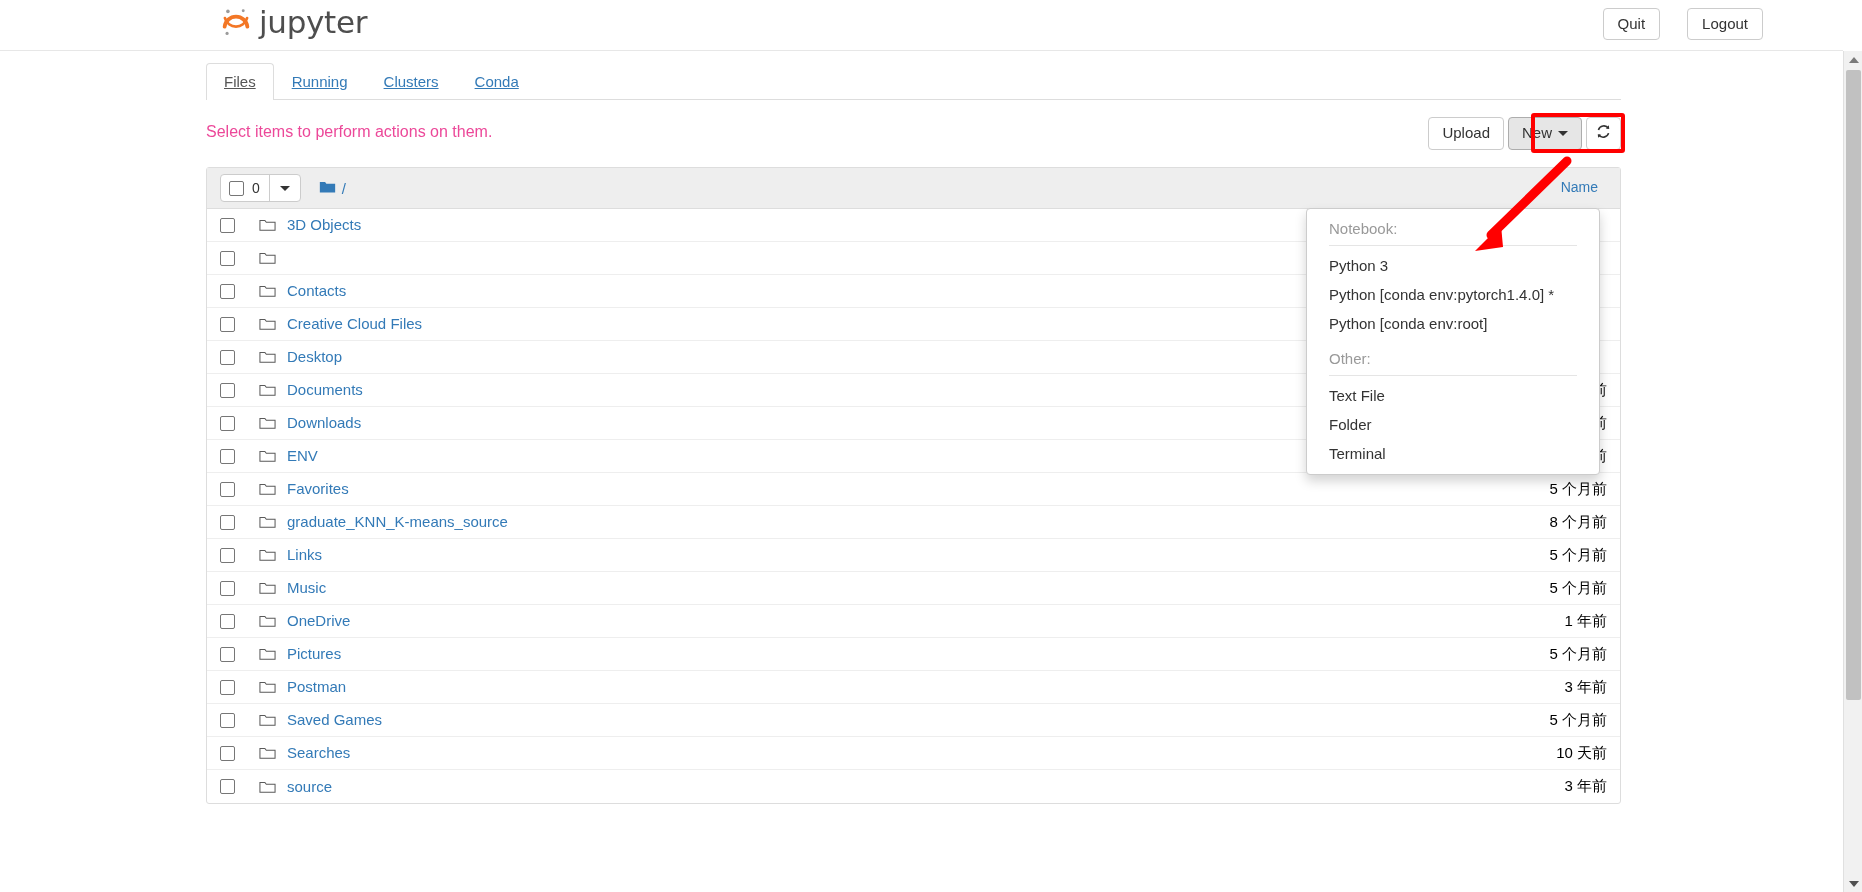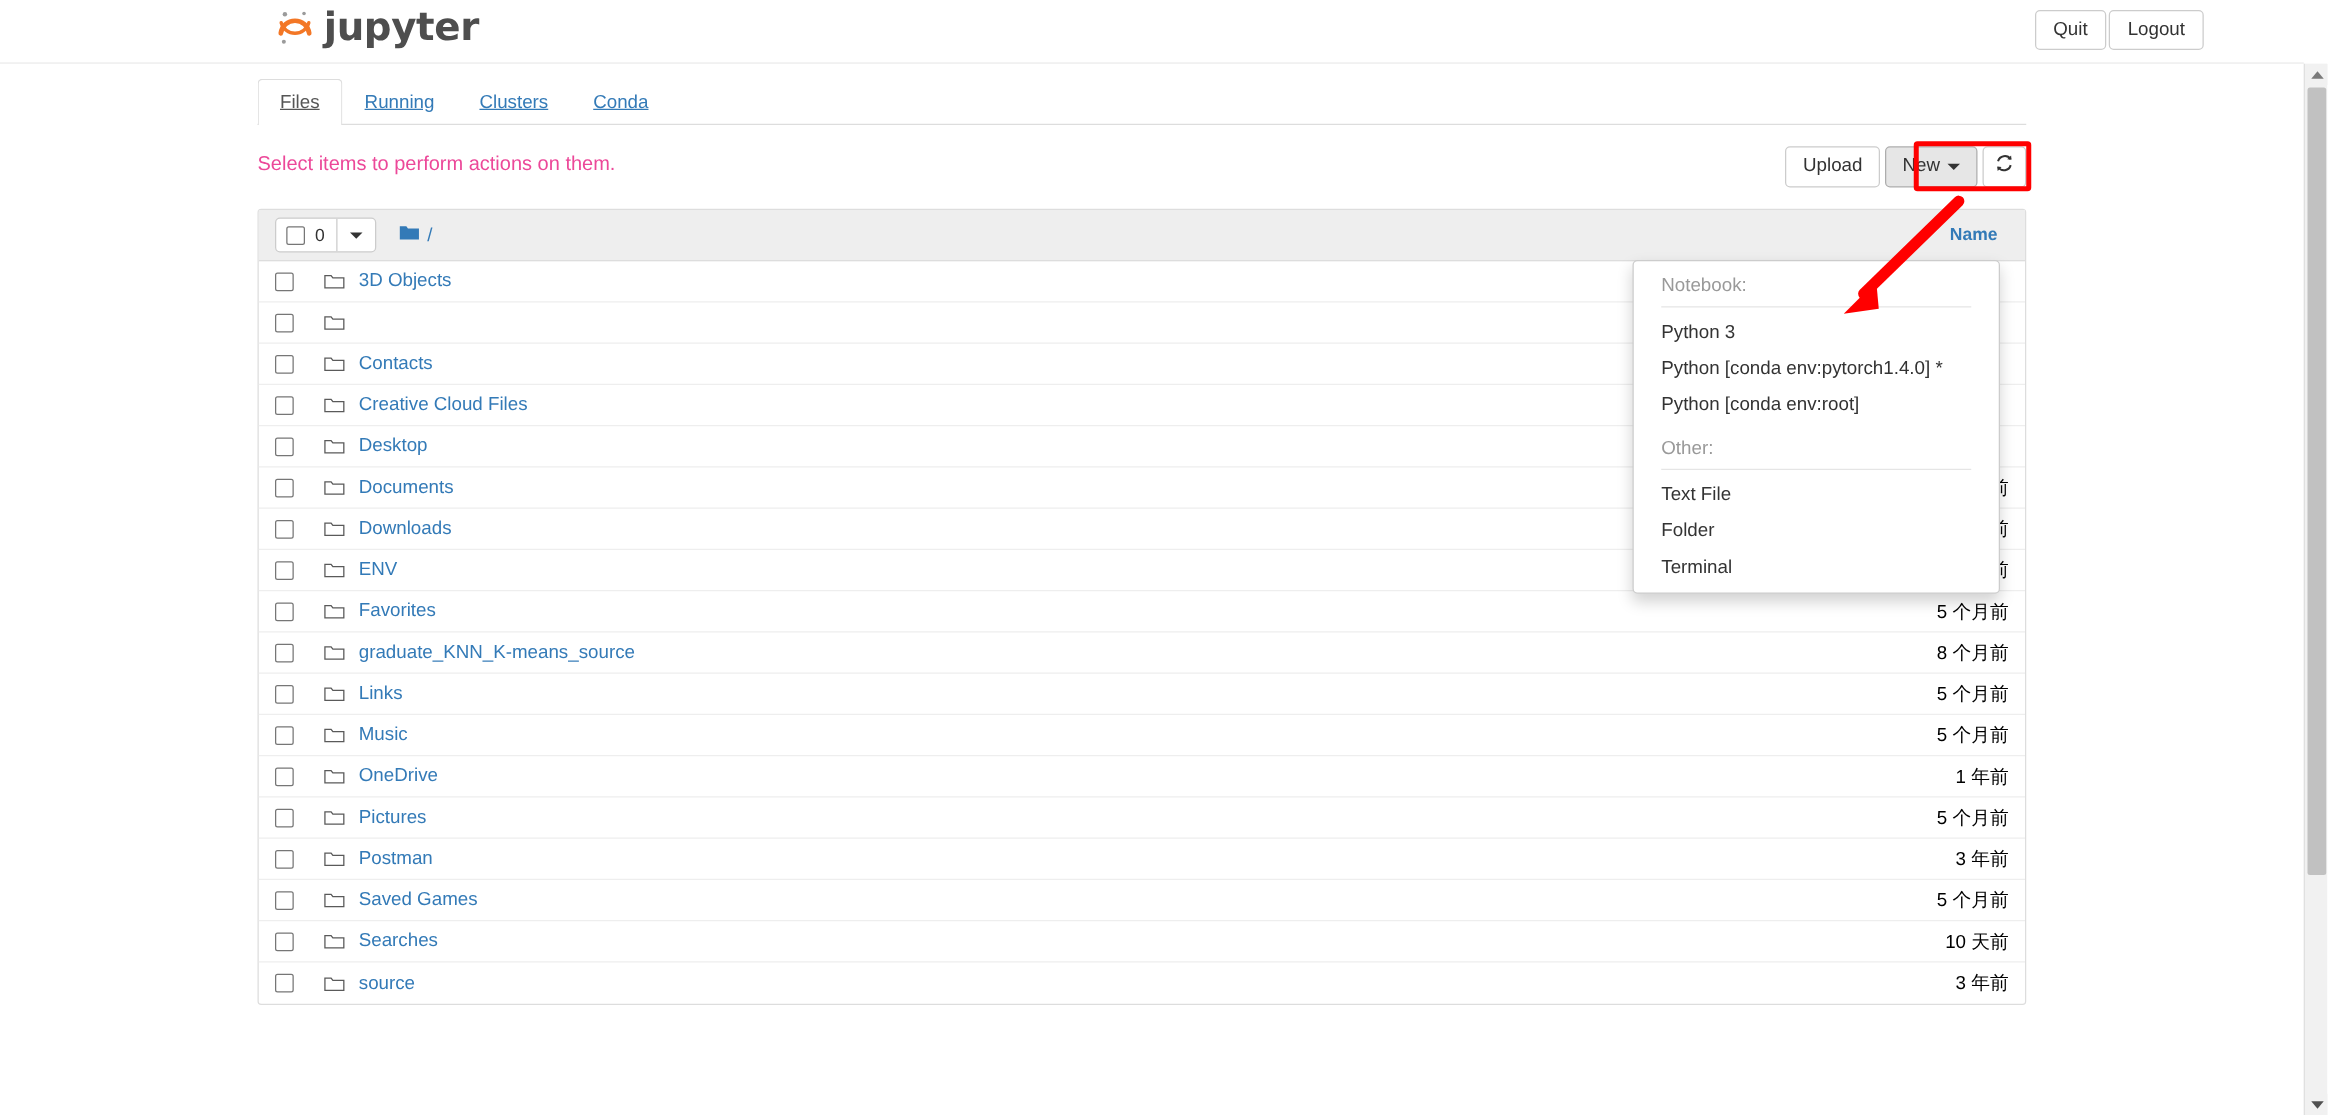--- a/index.html
+++ b/index.html
@@ -25,27 +25,27 @@
   .logo-wrap {
     position: absolute; left: 219px; top: 5px;
     display: flex; align-items: center; gap: 6px;
     user-select: none;
   }
   .logo-mark { width: 34px; height: 34px; display:block; }
   .logo-text {
     font-size: 31px;
     color: #4e4e4e;
     font-family: "DejaVu Sans", sans-serif;
-    font-weight: 700;
+    font-weight: 400;
     letter-spacing: -0.3px;
     line-height: 34px;
   }
   .hdr-buttons {
     position: absolute; right: 80px; top: 8px;
-    display: flex; gap: 2px;
+    display: flex; gap: 27px;
   }
   .btn {
     font-family: "Liberation Sans", sans-serif;
     font-size: 15px;
     color: #333333;
     background: #ffffff;
     border: 1px solid #cccccc;
     border-radius: 4px;
     padding: 6px 14px;
     line-height: 1.2;
@@ -199,21 +199,20 @@
     margin-left: 18px;
     font-size: 15px;
   }
   .bc-slash { color: #337ab7; }
   .sort-name {
     position: absolute; right: 13px; top: 7px;
     font-size: 14px; color: #337ab7;
     border: 1px solid transparent;
     padding: 3px 8px;
     cursor: pointer;
-    font-weight: bold;
   }
 
   .row {
     display: flex; align-items: center;
     height: 33px;
     border-bottom: 1px solid #eeeeee;
     padding: 0 13px;
     position: relative;
   }
   .row:last-child { border-bottom: none; }

